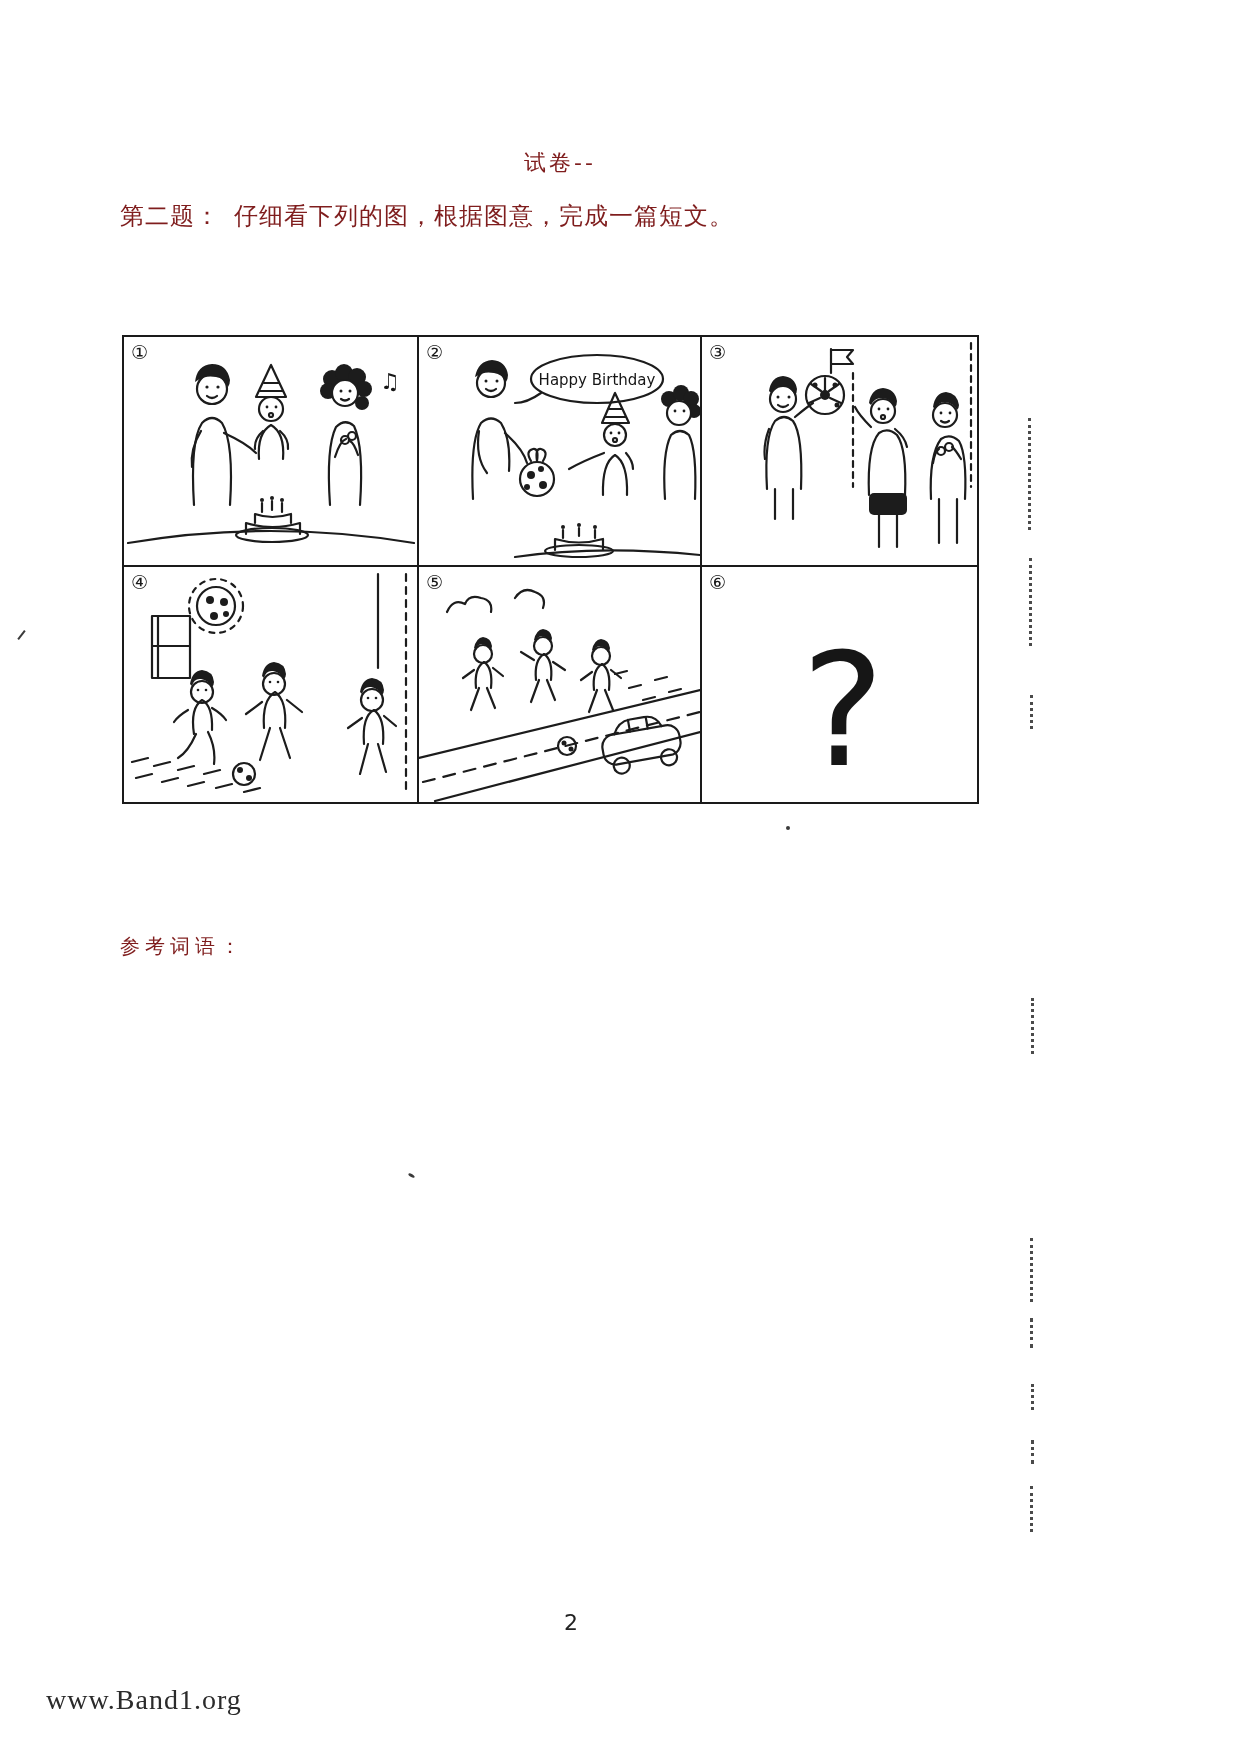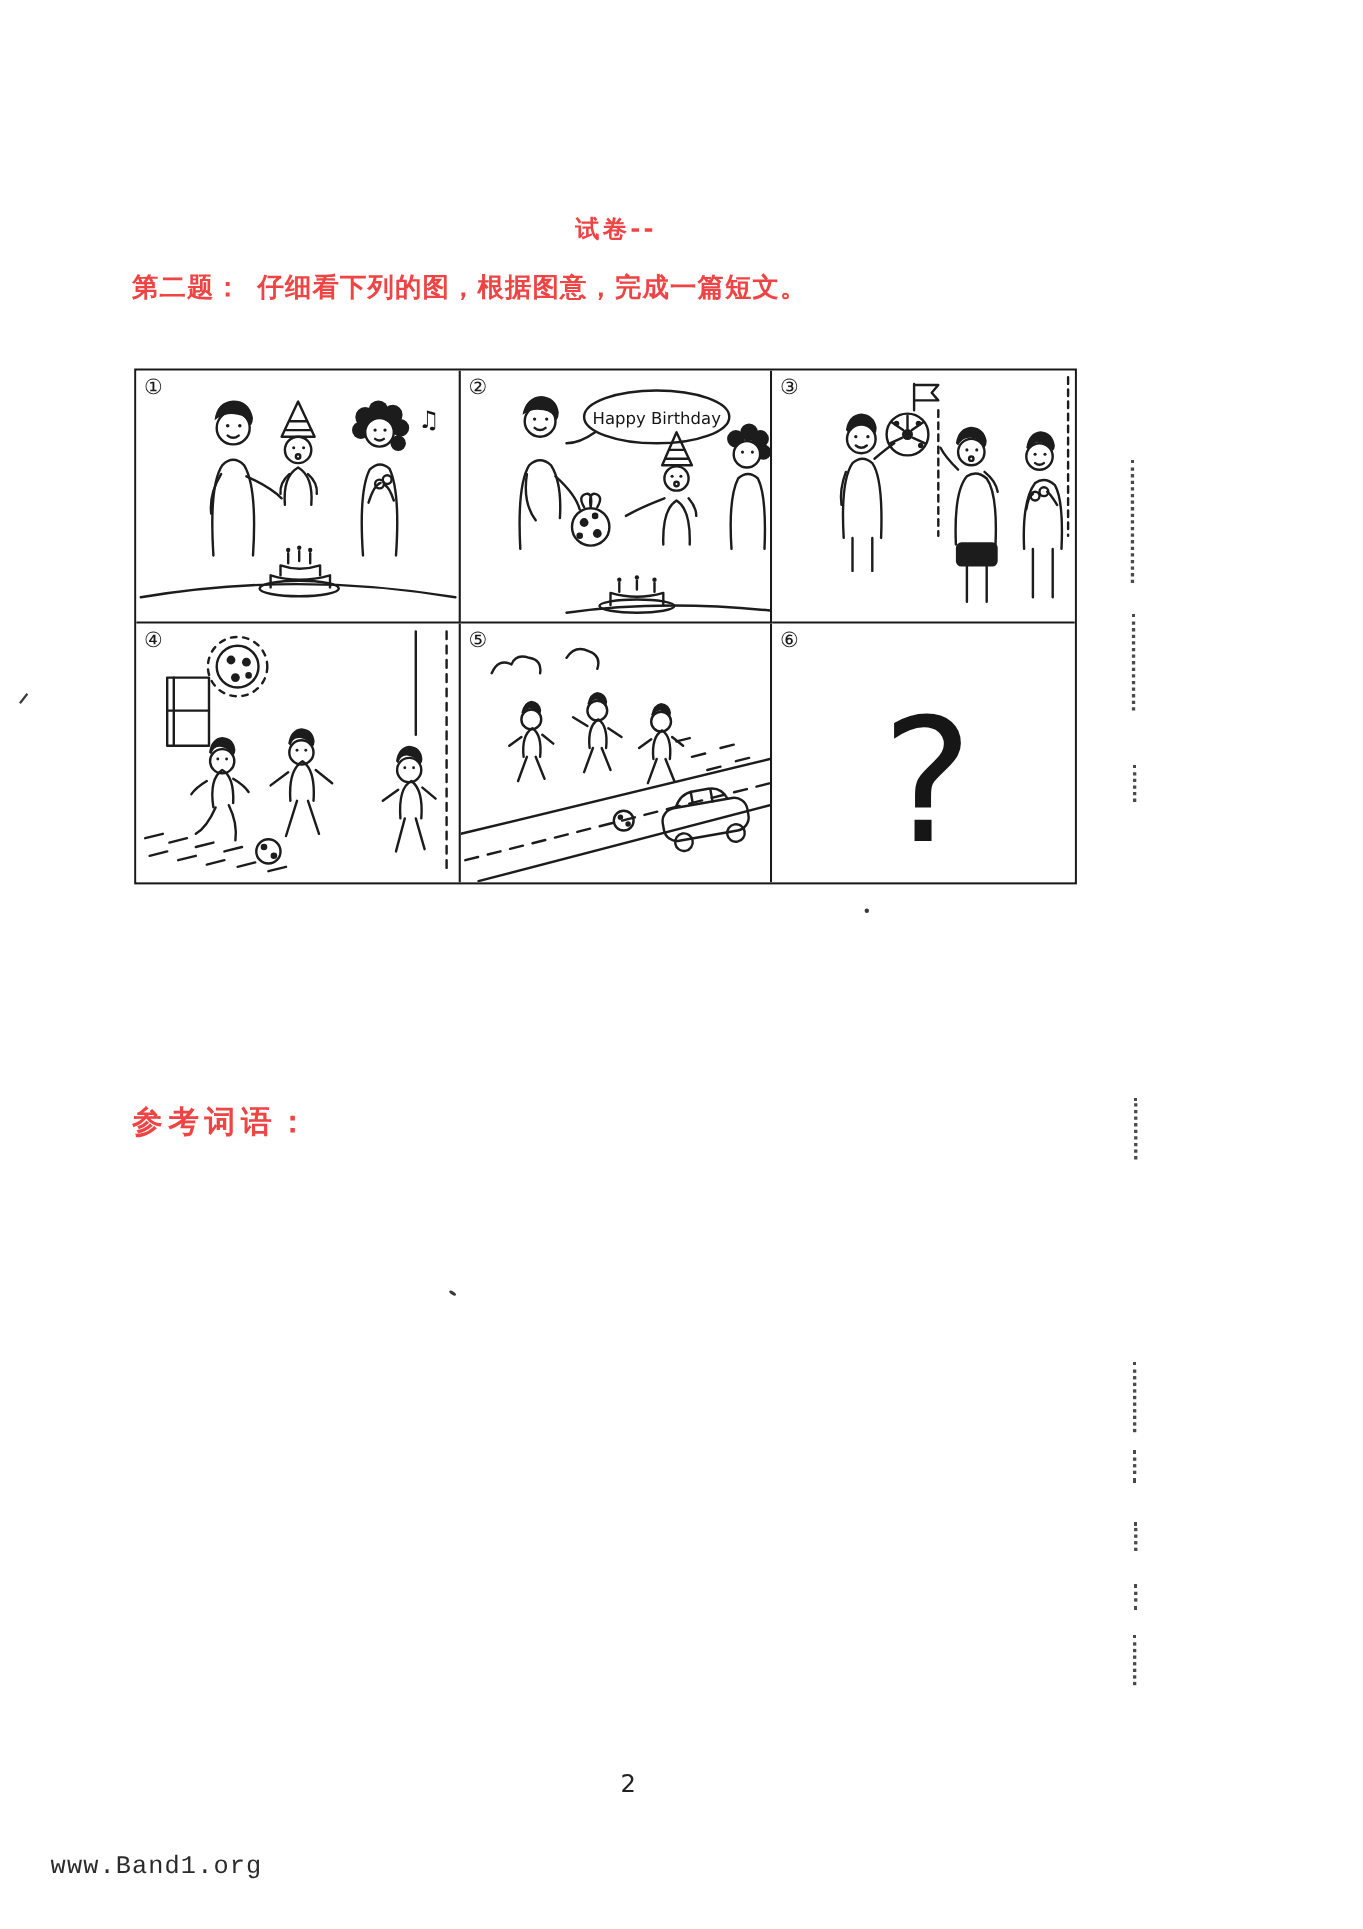--- a/index.html
+++ b/index.html
@@ -1,42 +1,42 @@
 <!DOCTYPE html>
 <html><head>
 <meta charset="utf-8">
 <style>
   html,body{margin:0;padding:0;background:#e8e8e8;}
   .page{position:relative;width:1239px;height:1754px;background:#ffffff;overflow:hidden;
         font-family:"DejaVu Sans",sans-serif;color:#1b1b1b;}
   .abs{position:absolute;}
-  .cn{font-weight:700;color:#ef4444;margin-top:45px;}
+  .cn{font-weight:400;color:#7f1d1d;}
   .title{left:455px;top:148px;width:210px;text-align:center;font-size:22px;letter-spacing:3px;}
   .qline{left:120px;top:200px;font-size:24px;letter-spacing:1px;white-space:nowrap;}
   .qlabel{margin-right:14px;}
   .qline2{left:222px;top:258px;font-size:24px;letter-spacing:1px;white-space:nowrap;}
   
   .comic{left:122px;top:335px;display:grid;grid-template-columns:295px 283px 275px;
          grid-template-rows:230px 235px;border:2.5px solid #1a1a1a;}
   .panel{position:relative;overflow:hidden;border-right:2.5px solid #1a1a1a;border-bottom:2.5px solid #1a1a1a;background:#fff;}
   .panel.c3{border-right:none;} .panel.r2{border-bottom:none;}
   .panel svg{position:absolute;left:0;top:0;width:100%;height:100%;display:block;}
   .badge{position:absolute;left:7px;top:4px;font-size:19px;color:#1a1a1a;z-index:2;}
   .sk{stroke:#1c1c1c;stroke-width:2.2;fill:none;stroke-linecap:round;stroke-linejoin:round;}
   .fl{fill:#1c1c1c;stroke:none;}
   .txt{fill:#161616;stroke:none;font-family:"DejaVu Sans",sans-serif;}
   
-  .vocab-head{left:120px;top:956px;font-size:28px;letter-spacing:5px;}
+  .vocab-head{left:120px;top:933px;font-size:20px;letter-spacing:5px;}
   .vocab{left:118px;top:1022px;width:918px;height:132px;
          border-top:3px dashed #171717;border-bottom:3px dashed #171717;
          border-left:2px solid #171717;border-right:2px dotted #555;}
   .word{position:absolute;font-size:28px;font-weight:600;color:#171717;letter-spacing:3px;white-space:nowrap;}
   .word.sp{letter-spacing:14px;}
   .pageno{left:536px;top:1610px;width:70px;text-align:center;font-size:22px;color:#222;}
-  .wm{left:46px;top:1684px;font-family:Liberation Mono, monospace;font-size:23px;color:#2b2b2b;letter-spacing:1px;}
+  .wm{left:46px;top:1684px;font-family:Liberation Serif, serif;font-size:28px;color:#2b2b2b;letter-spacing:1px;}
   
   .dots{position:absolute;width:0;border-left:3px dotted #4a4a4a;}
   .tick{position:absolute;width:11px;height:0;border-top:2px solid #3a3a3a;transform:rotate(-52deg);}
   .spk{position:absolute;background:#3a3a3a;border-radius:50%;}
 </style>
 </head>
 <body>
 
 <div class="page">
 

